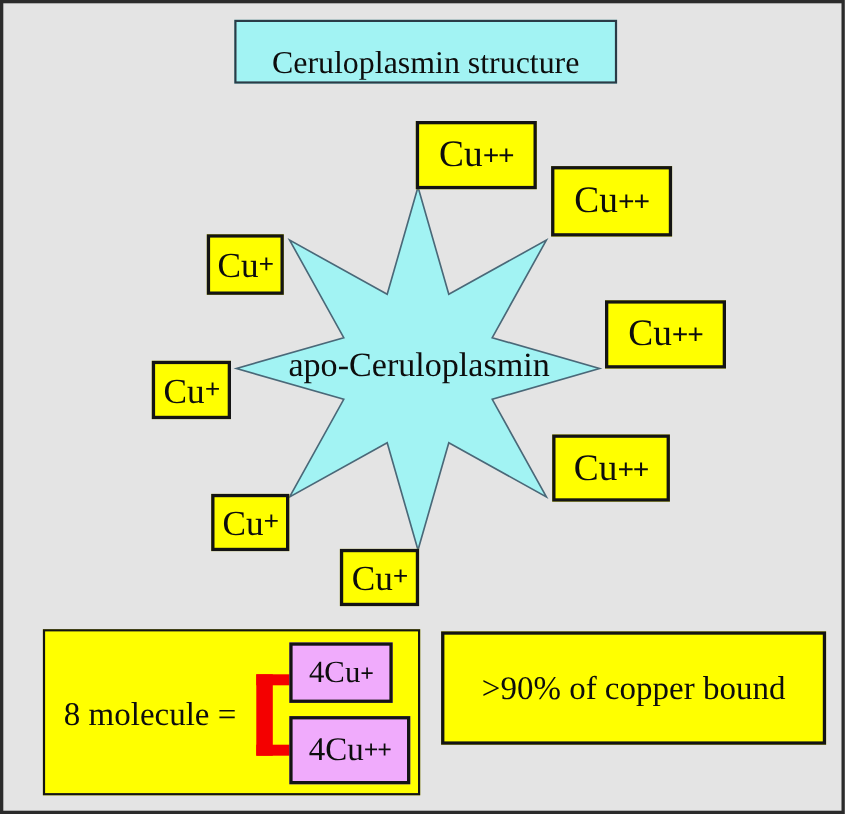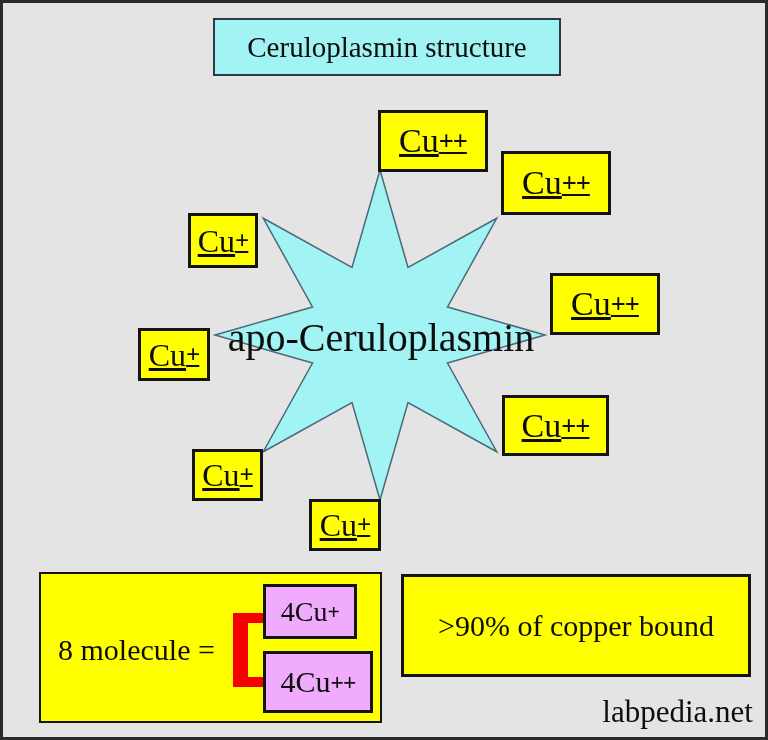--- a/index.html
+++ b/index.html
@@ -22,39 +22,38 @@
     width: 768px; height: 740px;
     z-index: 1;
     pointer-events: none;
   }
   .title-box {
     position: absolute; left: 210px; top: 15px;
     width: 348px; height: 58px;
     box-sizing: border-box;
     background: #a2f3f3;
     border: 2px solid #2b3b46;
-    display: flex; align-items: center; justify-content: center;
+    display: flex; align-items: flex-end; justify-content: center;
     font-size: 29px;
     z-index: 3;
   }
   .star-label {
     position: absolute; left: 212px; top: 311px;
     width: 332px;
     text-align: center;
-    font-size: 40px;
+    font-size: 31px;
     z-index: 2;
   }
   .ion {
     position: absolute;
     box-sizing: border-box;
     background: #ffff00;
     border: 3px solid #141414;
     display: flex; align-items: center; justify-content: center;
     z-index: 3;
-    text-decoration: underline;
   }
   .ion .sym { line-height: 1; }
   .charge {
     font-weight: bold;
     font-size: 0.78em;
     vertical-align: 0.45em;
     letter-spacing: -0.04em;
     line-height: 0;
   }
   .ion-pp { font-size: 34px; }
@@ -175,15 +174,14 @@
     <div class="group-box group-2">
       <span class="sym">4Cu</span>
         <span class="charge">++</span>
     </div>
   </div>
 
   <div class="note-box">
     <span>&gt;90% of copper bound</span>
   </div>
 
-  <div class="watermark">labpedia.net</div>
 
 </div>
 
 </body></html>

